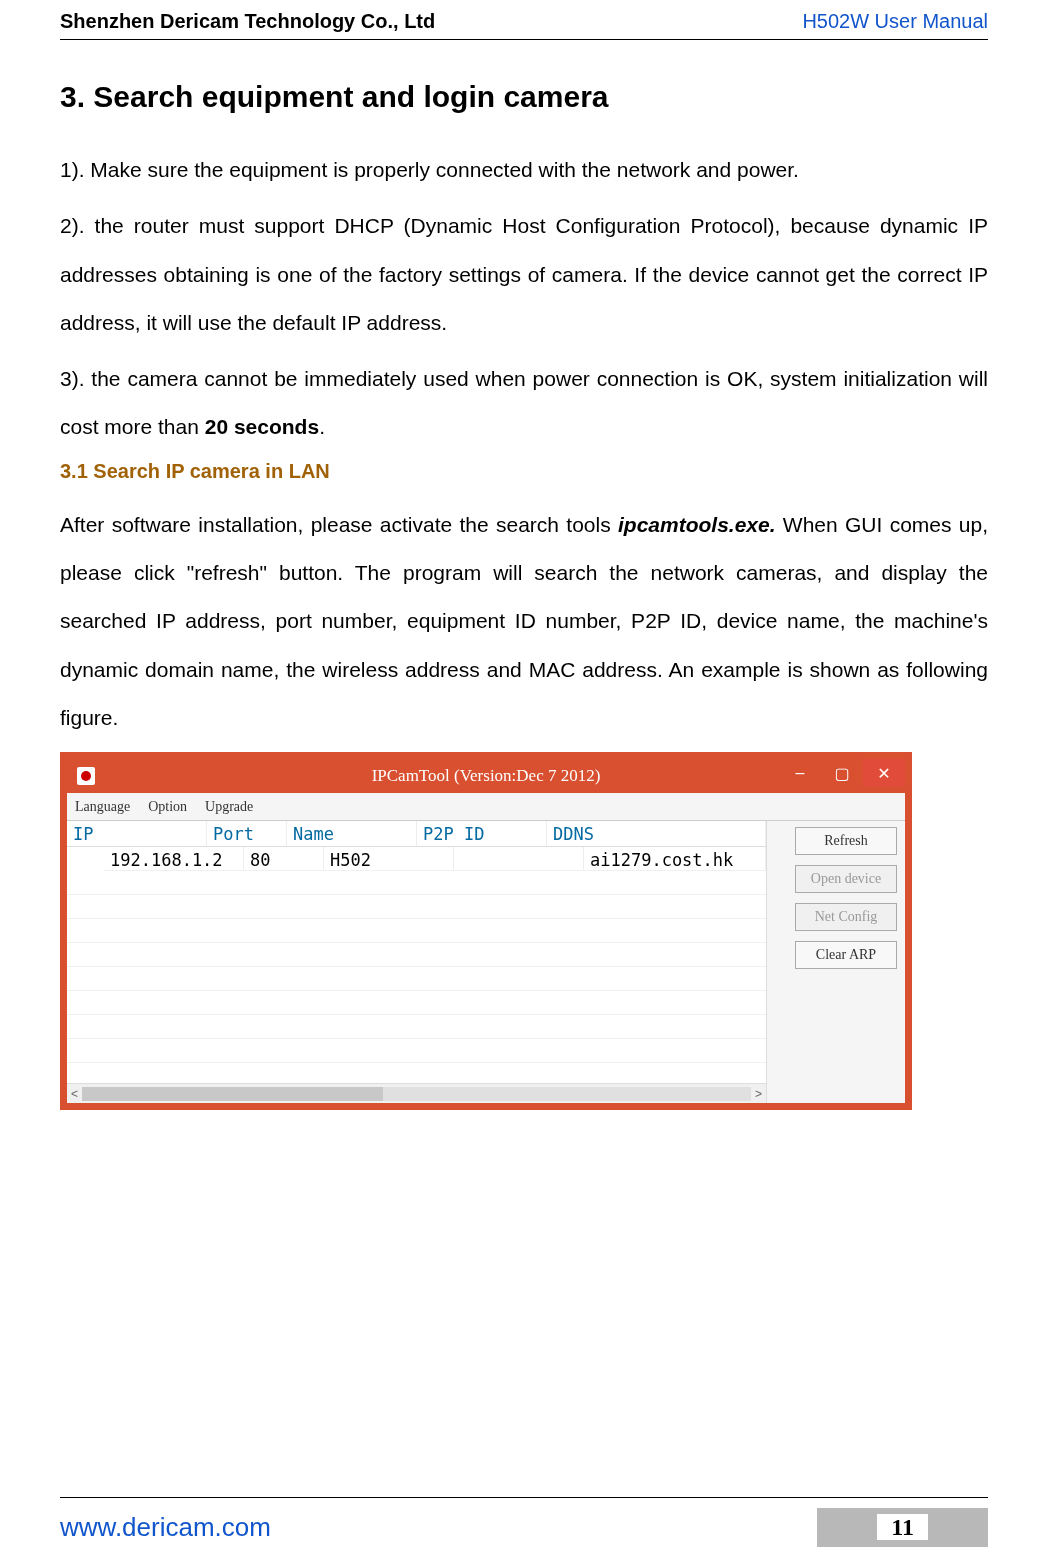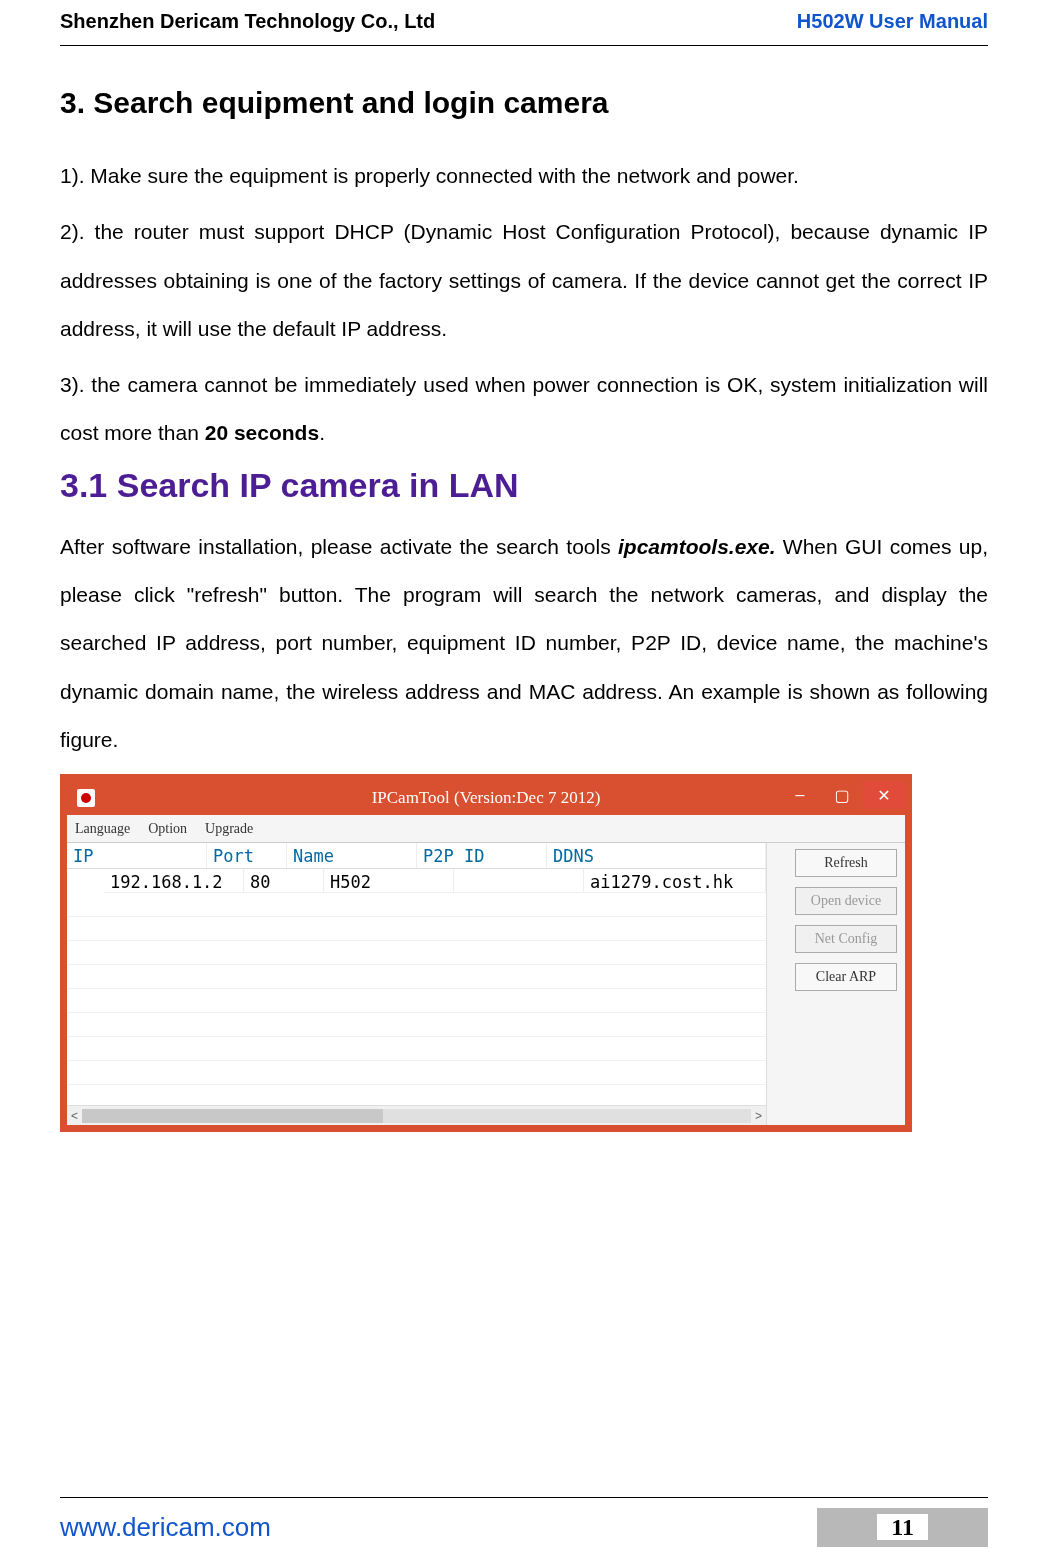--- a/index.html
+++ b/index.html
@@ -15,53 +15,53 @@
       position: relative;
     }
     .page {
       padding: 10px 50px 0 60px;
     }
     .doc-header {
       display: flex;
       justify-content: space-between;
       align-items: baseline;
       border-bottom: 1.5px solid #000;
-      padding-bottom: 12px;
+      padding-bottom: 6px;
       margin-bottom: 40px;
     }
     .company {
       font-size: 20px;
       font-weight: bold;
       color: #000;
     }
     .manual-title {
       font-size: 20px;
-      font-weight: bold;
+      font-weight: normal;
       color: #1155cc;
     }
     .section-title {
       font-size: 30px;
       font-weight: bold;
       color: #000;
       margin-bottom: 32px;
     }
     .body-text {
       font-size: 21px;
       color: #000;
       line-height: 2.3;
       margin-bottom: 8px;
       text-align: justify;
     }
     .bold {
       font-weight: bold;
     }
     .subsection-title {
-      font-size: 34px;
-      font-weight: bold;
-      color: #4c1d95;
+      font-size: 20px;
+      font-weight: bold;
+      color: #a16207;
       margin-top: 1px;
       margin-bottom: 18px;
     }
     .italic-bold {
       font-style: italic;
       font-weight: bold;
     }
     .screenshot {
       width: 852px;
       height: 358px;

